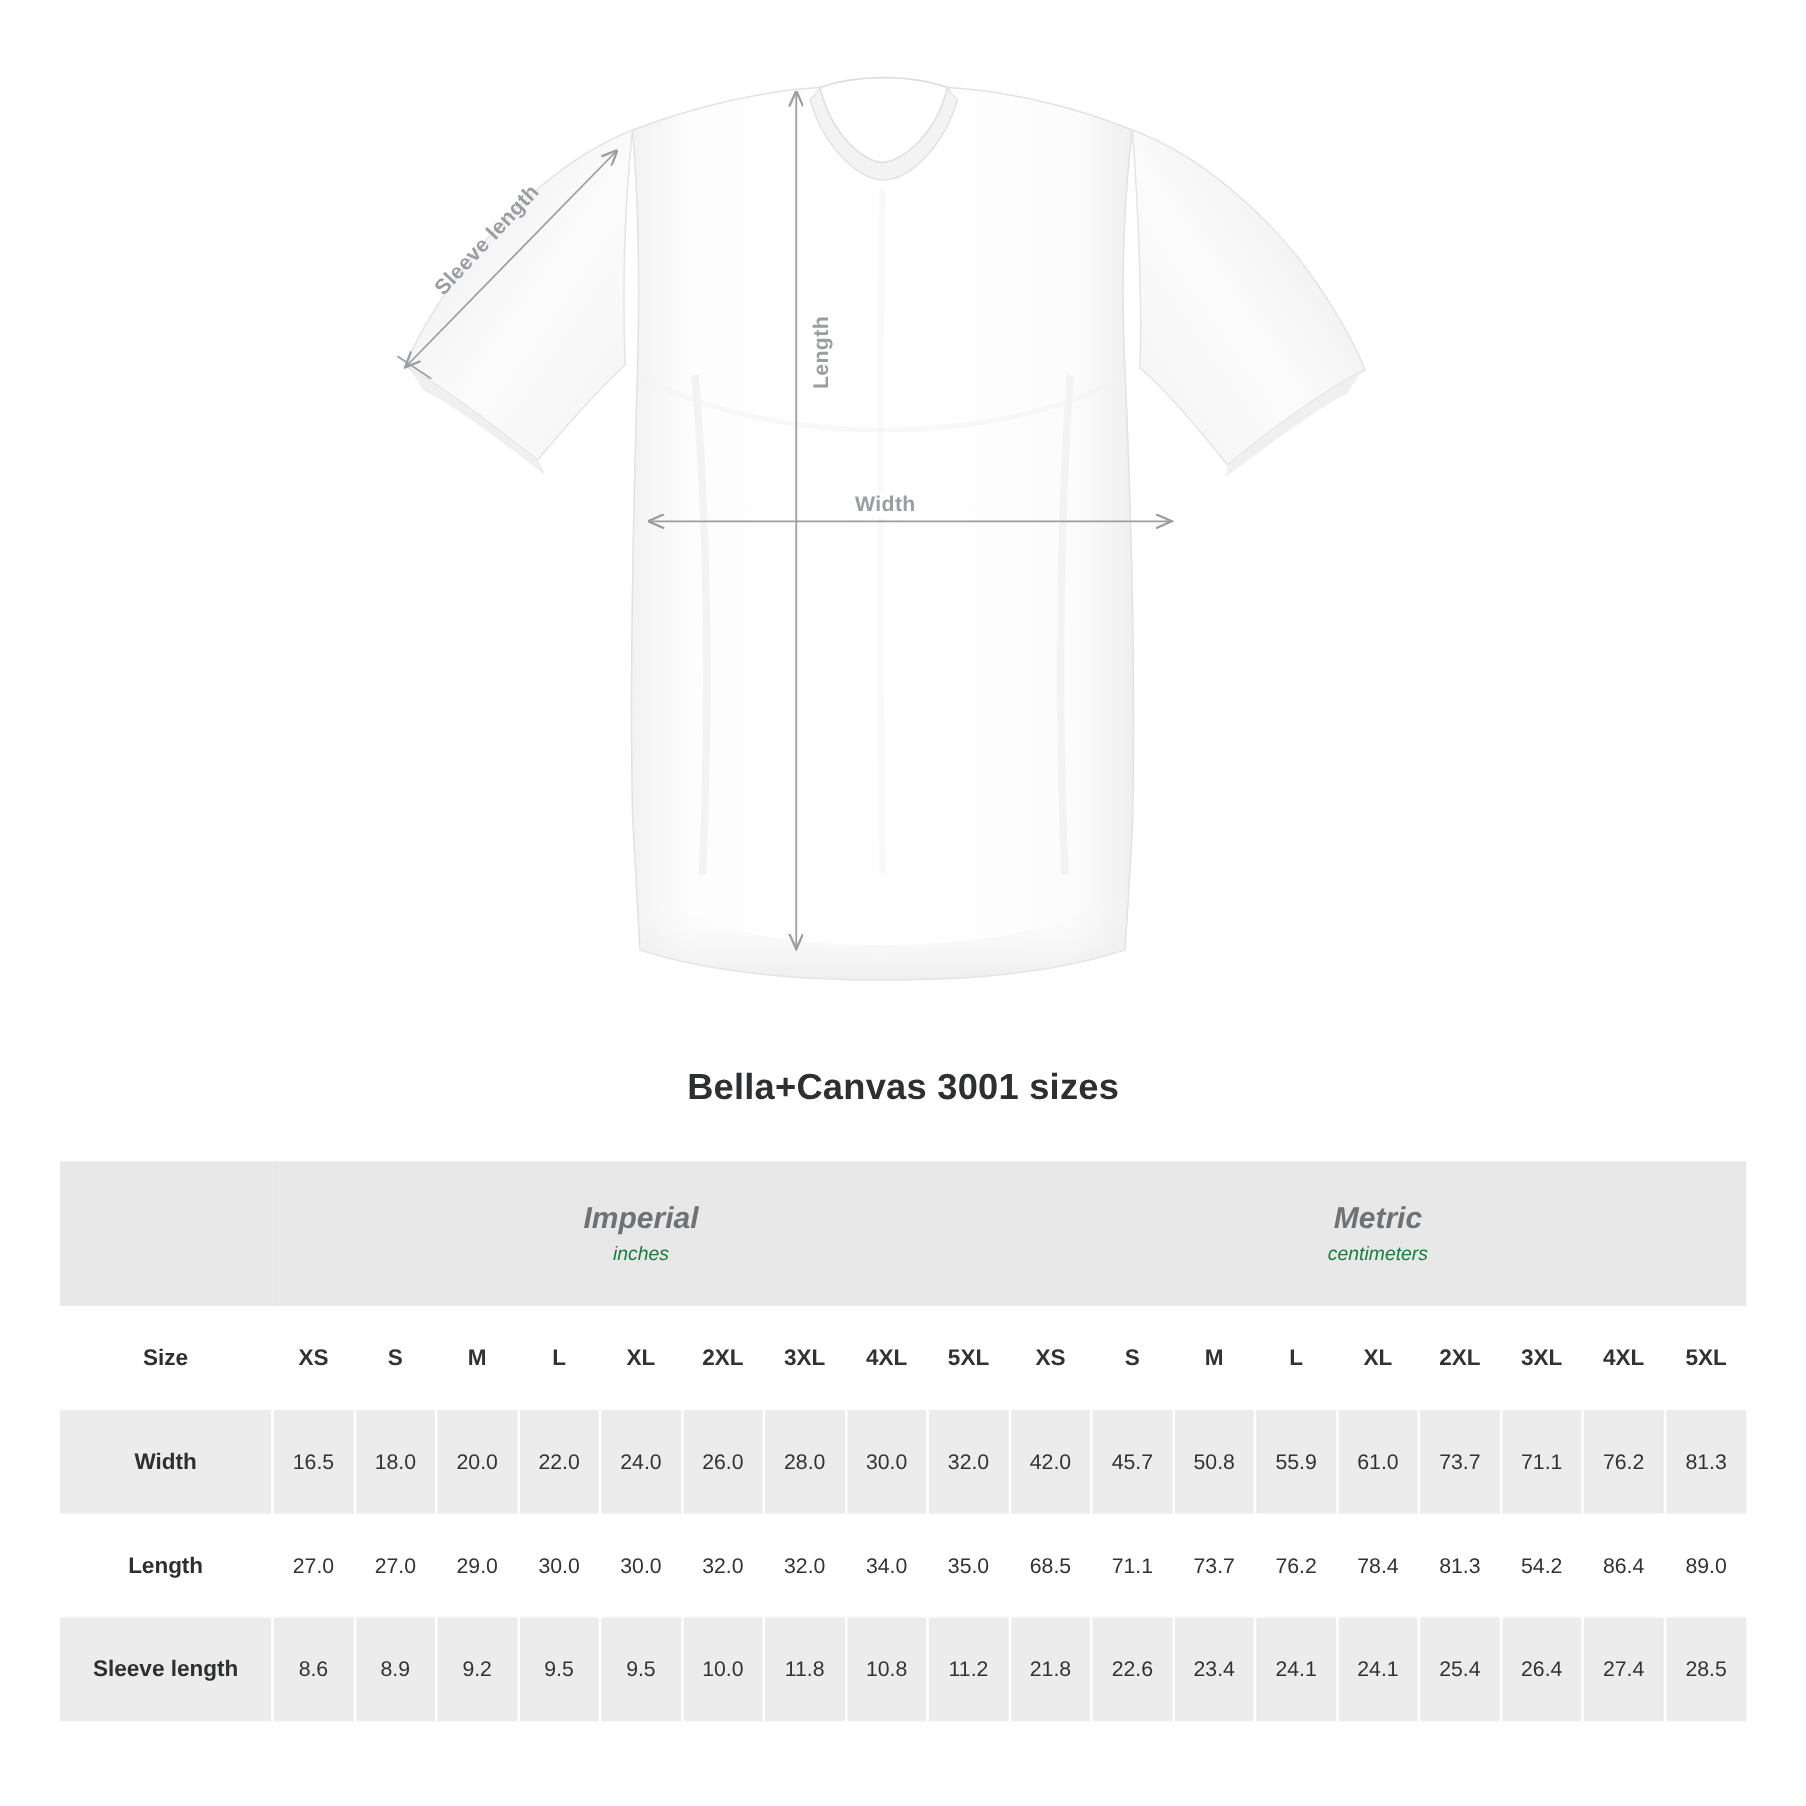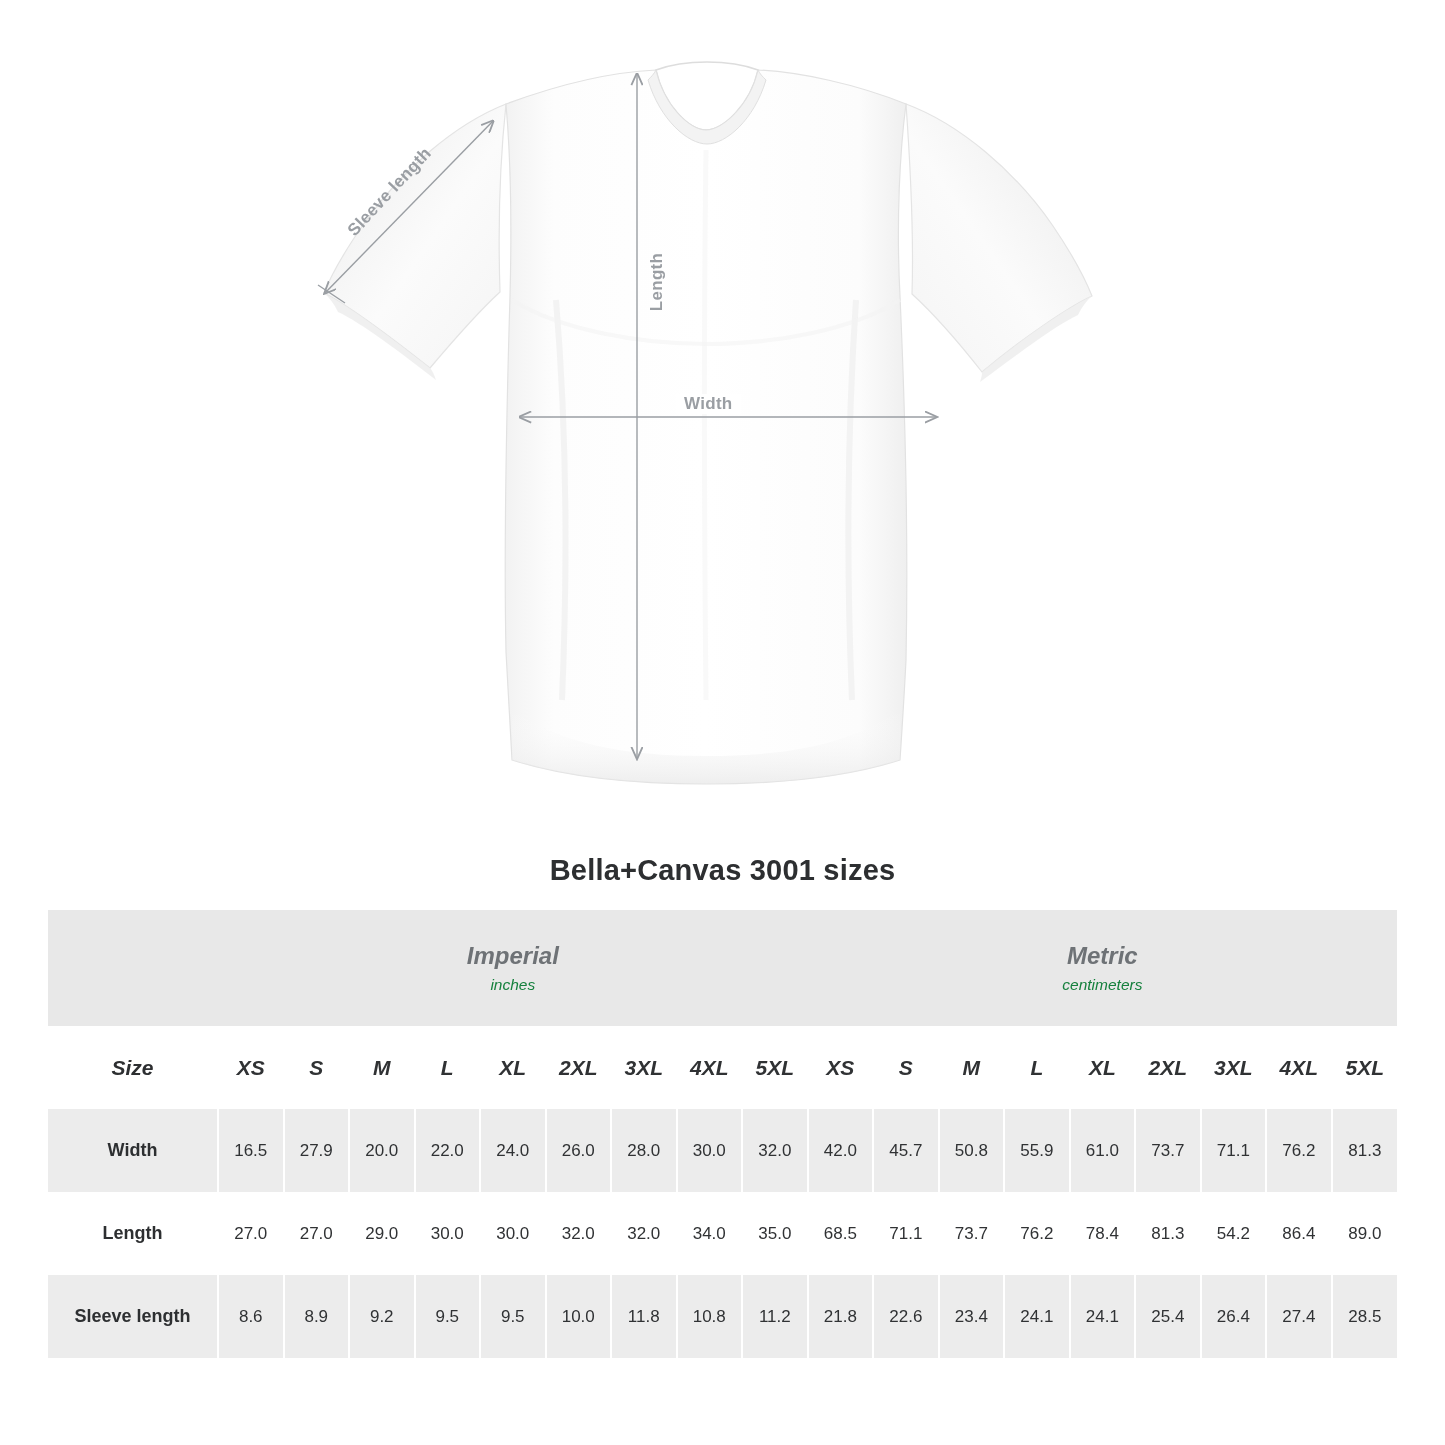--- a/index.html
+++ b/index.html
@@ -64,21 +64,21 @@
   }
   #chart-note {
     font-size: 17.5px;
     font-style: italic;
     color: #6e7276;
     margin: 18px 0 0 0;
   }
 
   
   #size-table-wrap {
-    margin: 23px 48px 0 48px;
+    margin: 42px 48px 0 48px;
     width: 1349px;
   }
   table {
     border-collapse: collapse;
     width: 100%;
     table-layout: fixed;
   }
   col.col-label { width: 170px; }
   col.col-val { width: 65.5px; }
 
@@ -113,21 +113,21 @@
     border-right: 2px solid #ffffff;
   }
   tbody tr.row-white td { background: #ffffff; }
   tbody tr.row-grey td { background: #ececec; }
   tbody td.rowhead {
     font-weight: bold;
     font-size: 18px;
     color: #2d2f31;
     border-left: none;
   }
-  tbody tr.head-row td { font-weight: bold; font-size: 21px; font-style: italic; }
+  tbody tr.head-row td { font-weight: bold; font-size: 18px; }
   tbody tr.head-row td.rowhead { font-weight: bold; }
   tbody td.last { border-right: none; }
 </style>
 </head>
 <body>
 
 <div id="illustration">
 
   <svg id="shirt-svg" width="1445" height="830" viewBox="0 0 1445 830">
     <defs>
@@ -271,21 +271,21 @@
           <td>L</td>
           <td>XL</td>
           <td>2XL</td>
           <td>3XL</td>
           <td>4XL</td>
           <td class="last">5XL</td>
         </tr>
         <tr class="row-grey">
           <td class="rowhead">Width</td>
           <td>16.5</td>
-          <td>27.9</td>
+          <td>18.0</td>
           <td>20.0</td>
           <td>22.0</td>
           <td>24.0</td>
           <td>26.0</td>
           <td>28.0</td>
           <td>30.0</td>
           <td>32.0</td>
           <td>42.0</td>
           <td>45.7</td>
           <td>50.8</td>

